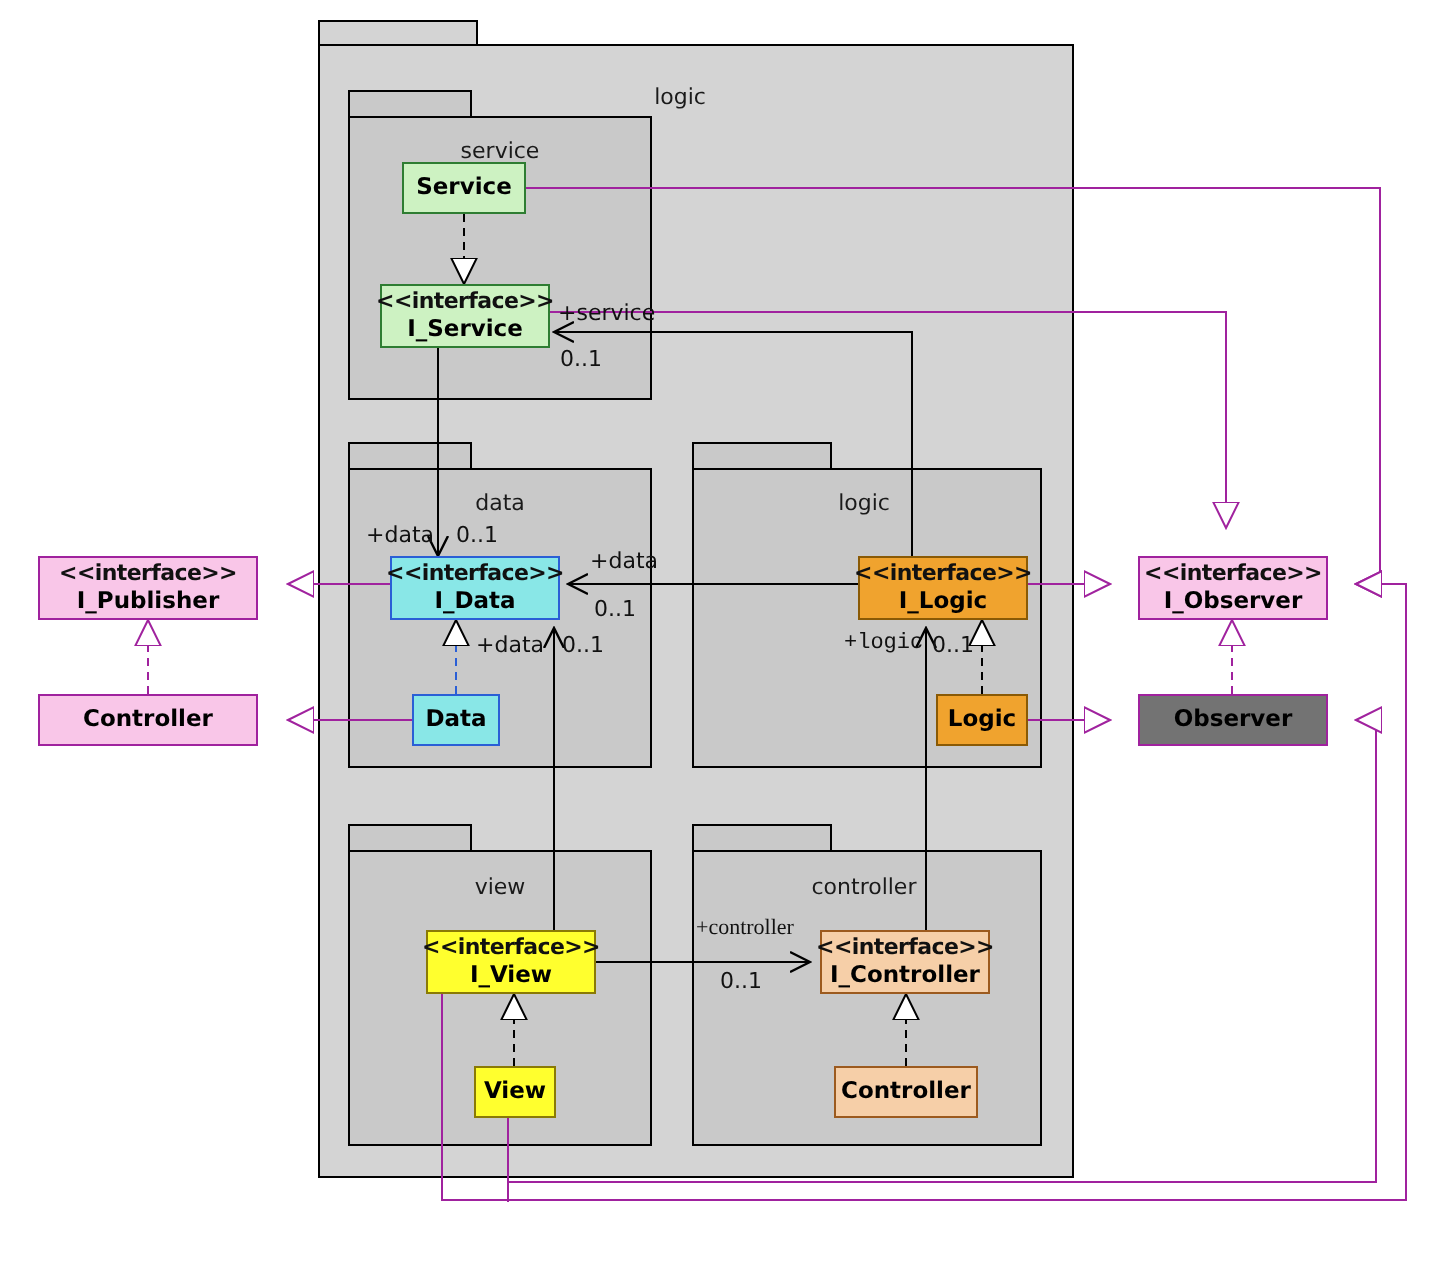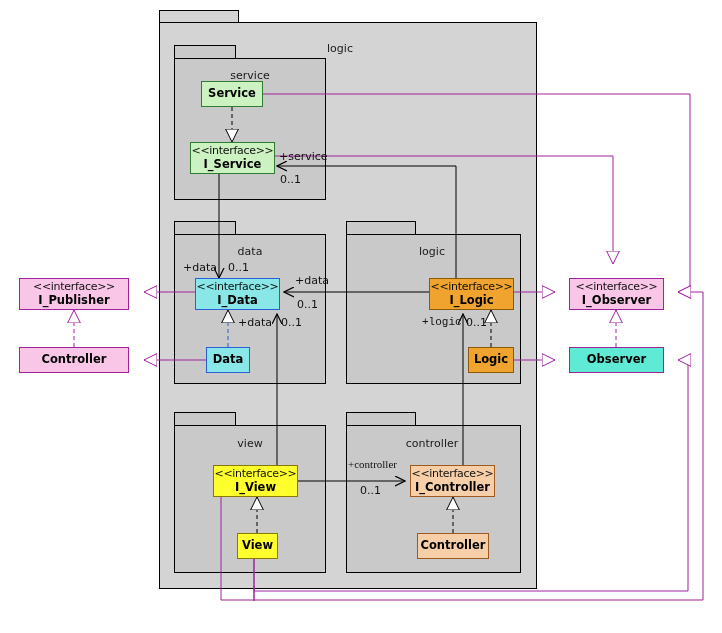--- a/index.html
+++ b/index.html
@@ -6,21 +6,21 @@
   body{width:722px;height:633px;font-family:"DejaVu Sans","Liberation Sans",sans-serif;}
   #stage{position:relative;width:722px;height:633px;overflow:hidden;background:#ffffff;}
   svg#wires{position:absolute;left:0;top:0;width:722px;height:633px;}
   .pkg{position:absolute;box-sizing:border-box;border:1px solid #000;background:#c9c9c9;}
   .pkg.outer{background:#d4d4d4;}
   .pkgtab{position:absolute;box-sizing:border-box;border:1px solid #000;border-bottom:none;background:#c9c9c9;}
   .pkgtab.outer{background:#d4d4d4;}
   .pkgname{position:absolute;font-size:11px;color:#1a1a1a;text-align:center;white-space:nowrap;}
   .cls{position:absolute;box-sizing:border-box;border:1px solid #1a1a66;display:flex;flex-direction:column;
        align-items:center;justify-content:center;text-align:center;line-height:1.15;}
-  .cls .stereo{font-size:11px;font-weight:normal;color:#111;letter-spacing:-0.3px;}
+  .cls .stereo{font-size:11px;font-weight:bold;color:#111;letter-spacing:-0.3px;}
   .cls .nm{font-size:11.5px;font-weight:bold;color:#000;}
   .lbl{position:absolute;font-size:11px;color:#111;white-space:nowrap;}
   .pkg, .pkgtab, .cls{box-shadow:none;}
 </style>
 </head>
 <body>
 
 <div id="stage">
 
   <div id="pkg-layer">
@@ -196,21 +196,21 @@
         <div class="stereo">&lt;&lt;interface&gt;&gt;</div>
         <div class="nm">I_Publisher</div>
       </div>
       <div class="cls" style="left: 19px; top: 347px; width: 110px; height: 26px; background: rgb(249, 198, 232); border-color: rgb(160, 34, 158);">
         <div class="nm">Controller</div>
       </div>
       <div class="cls" style="left: 569px; top: 278px; width: 95px; height: 32px; background: rgb(249, 198, 232); border-color: rgb(160, 34, 158);">
         <div class="stereo">&lt;&lt;interface&gt;&gt;</div>
         <div class="nm">I_Observer</div>
       </div>
-      <div class="cls" style="left: 569px; top: 347px; width: 95px; height: 26px; background: #5eead4; border-color: rgb(160, 34, 158);">
+      <div class="cls" style="left: 569px; top: 347px; width: 95px; height: 26px; background: #737373; border-color: rgb(160, 34, 158);">
         <div class="nm">Observer</div>
       </div>
     </div>
 
   <div id="lbl-layer">
       <div class="lbl" style="left: 279px; top: 150px;">+service</div>
       <div class="lbl" style="left: 280px; top: 173px;">0..1</div>
       <div class="lbl" style="left: 183px; top: 261px;">+data</div>
       <div class="lbl" style="left: 228px; top: 261px;">0..1</div>
       <div class="lbl" style="left: 295px; top: 274px;">+data</div>

